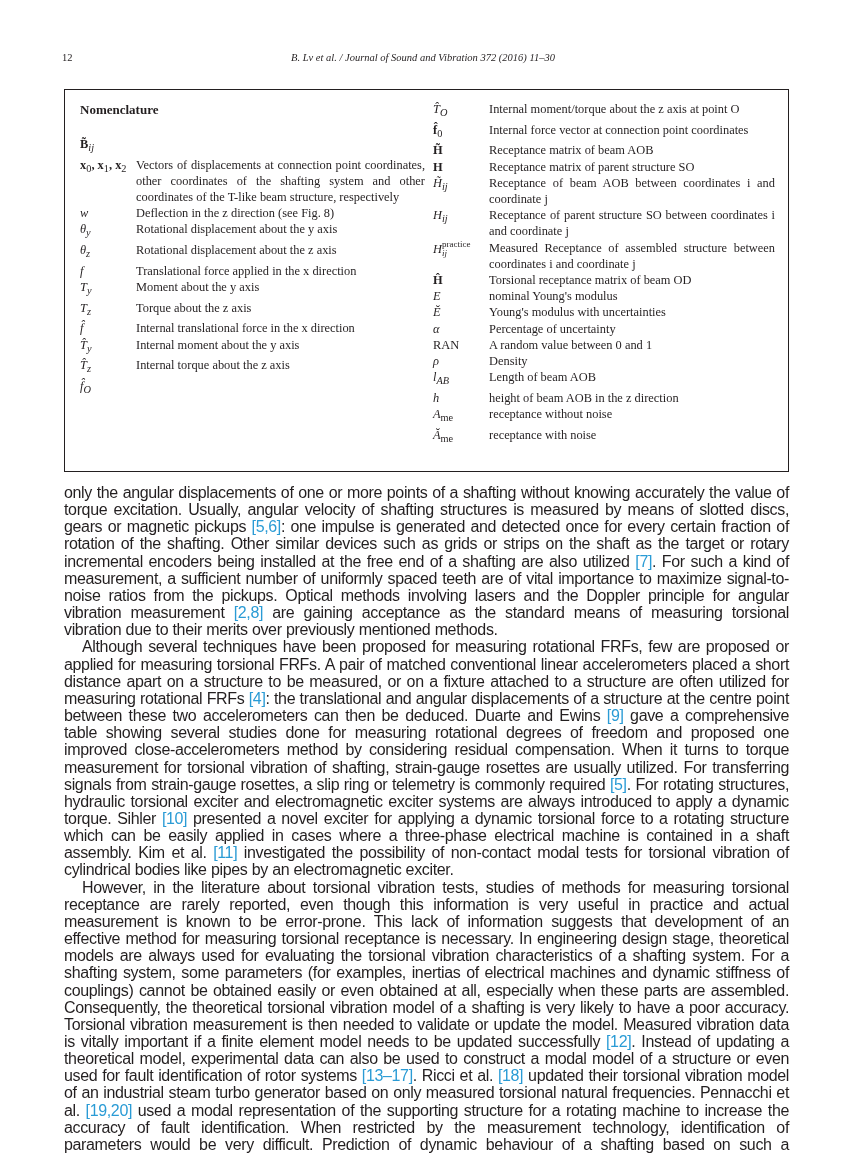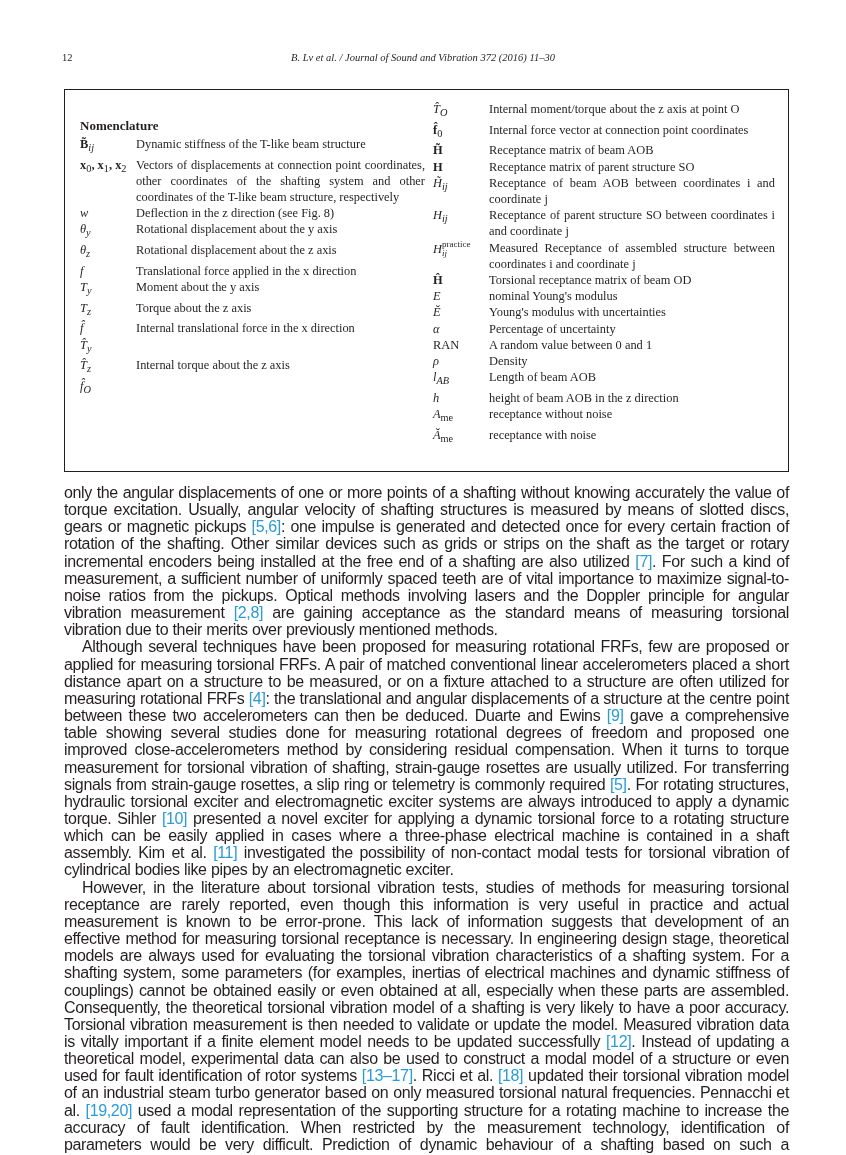--- a/index.html
+++ b/index.html
@@ -12,21 +12,21 @@
     font-size: 10.5px; font-style: italic;
   }
   .header .pagenum { position: absolute; left: 0; top: 0; font-style: normal; }
   .header .running { position: absolute; left: 0; right: 0; text-align: center; top: 0; }
 
   .nomen-box {
     position: absolute; left: 64px; top: 89px; width: 725px; height: 383px;
     border: 1.4px solid #231f20; box-sizing: border-box;
   }
   .nomen-title {
-    position: absolute; left: 15px; top: 12px; font-weight: bold; font-size: 13px; margin-top: 16px;
+    position: absolute; left: 15px; top: 12px; font-weight: bold; font-size: 13px;
   }
   .nomen-col { position: absolute; font-size: 12.4px; line-height: 16.2px; }
   .nomen-col.left { left: 15px; top: 46px; width: 345px; }
   .nomen-col.right { left: 368px; top: 11px; width: 342px; }
   .nrow { display: flex; }
   .sym { width: 56px; flex: 0 0 56px; font-style: italic; white-space: nowrap; }
   .sym.bold { font-style: normal; font-weight: bold; }
   .sym.roman { font-style: normal; }
   .def { flex: 1; text-align: justify; }
 
@@ -47,21 +47,20 @@
   <span class="pagenum">12</span>
   <span class="running">B. Lv et al. / Journal of Sound and Vibration 372 (2016) 11–30</span>
 </div>
 
 <div class="nomen-box">
   <div class="nomen-title">Nomenclature</div>
 
   <div class="nomen-col left">
     <div class="nrow">
       <span class="sym bold">B̃<sub><i style="font-weight:normal">ij</i></sub></span>
-      <span class="def">Dynamic stiffness of the T-like beam structure</span>
     </div>
     <div class="nrow">
       <span class="sym bold">x<sub style="font-weight:normal">0</sub>, x<sub style="font-weight:normal">1</sub>, x<sub style="font-weight:normal">2</sub></span>
       <span class="def">Vectors of displacements at connection point coordinates, other coordinates of the shafting system and other coordinates of the T-like beam structure, respectively</span>
     </div>
     <div class="nrow">
       <span class="sym">w</span>
       <span class="def"><span>Deflection in the z direction (see Fig. 8)</span></span>
     </div>
     <div class="nrow">
@@ -83,20 +82,21 @@
     <div class="nrow">
       <span class="sym">T<sub>z</sub></span>
       <span class="def">Torque about the z axis</span>
     </div>
     <div class="nrow">
       <span class="sym">f̂</span>
       <span class="def">Internal translational force in the x direction</span>
     </div>
     <div class="nrow">
       <span class="sym">T̂<sub>y</sub></span>
+      <span class="def">Internal moment about the y axis</span>
     </div>
     <div class="nrow">
       <span class="sym">T̂<sub>z</sub></span>
       <span class="def">Internal torque about the z axis</span>
     </div>
     <div class="nrow">
       <span class="sym">f̂<sub>O</sub></span>
     </div>
   </div>
 

